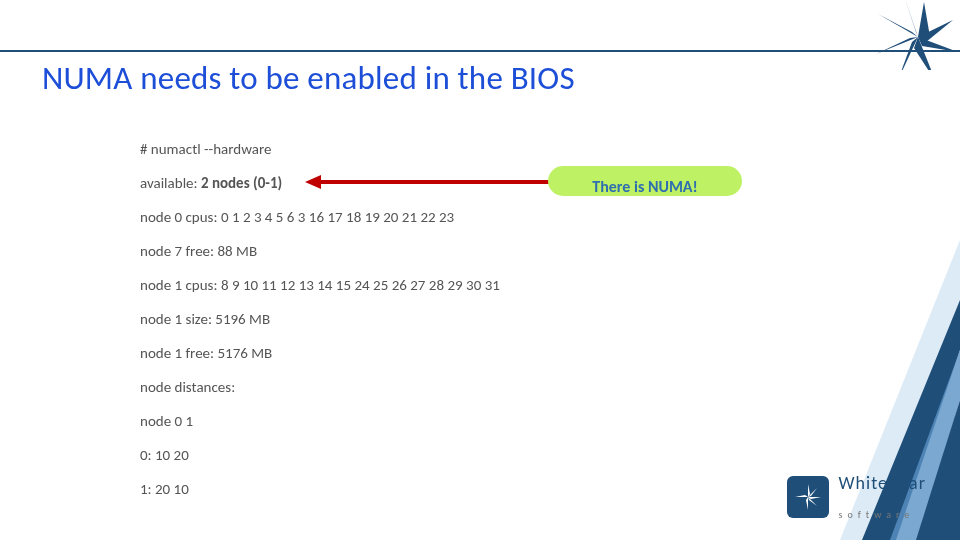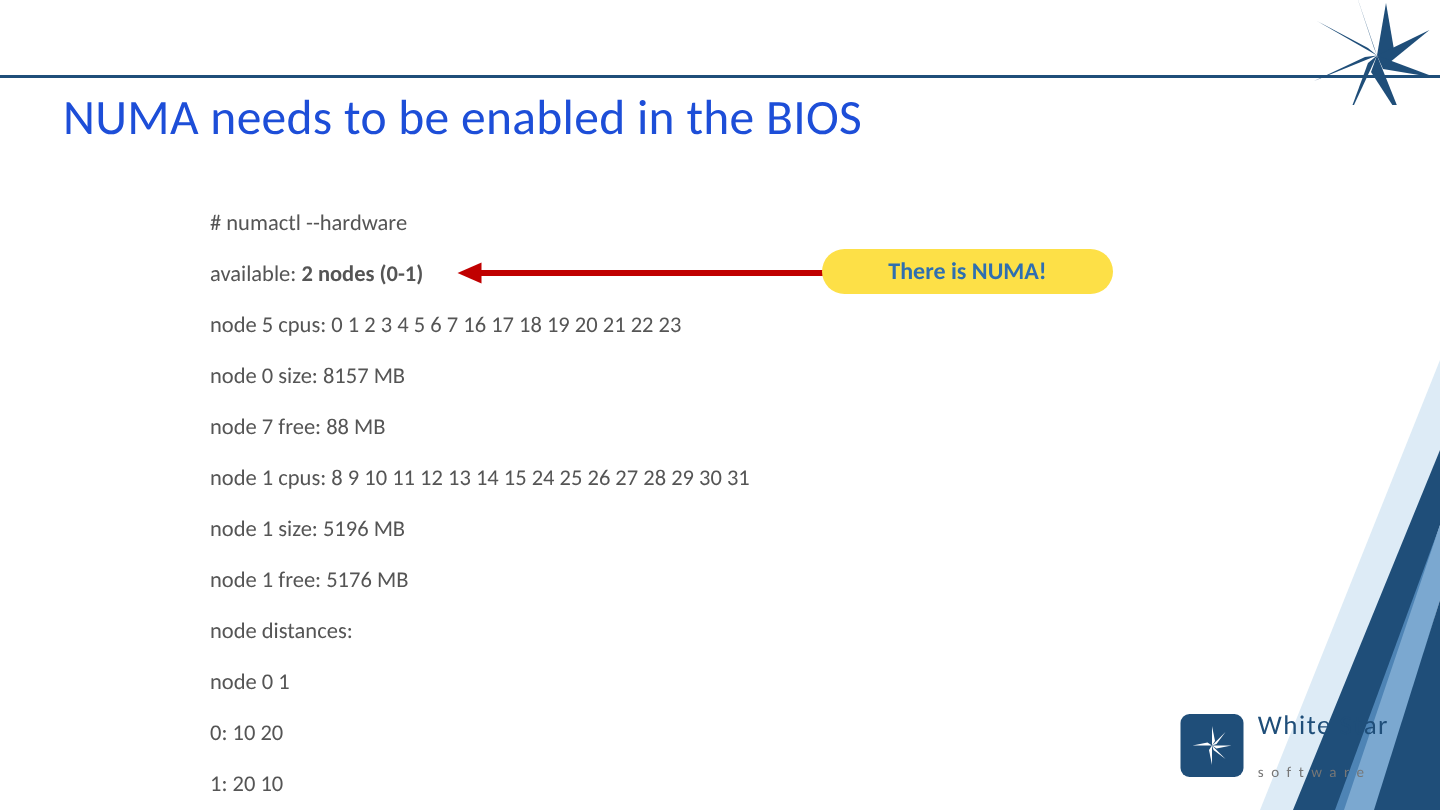--- a/index.html
+++ b/index.html
@@ -6,21 +6,21 @@
   .slide{position:relative;width:960px;height:540px}
   .top-rule{position:absolute;left:0;top:50px;width:960px;height:2px;background:#1f4e79}
   .title{position:absolute;left:42px;top:58px;font-size:33px;font-weight:400;color:#1d4ed8;letter-spacing:.2px}
   .content{position:absolute;left:140px;top:140px;font-size:14px;color:#444;line-height:1.2}
   .content p{margin:0 0 16px 0;font-size:15px;color:#555}
   .content .bold{font-weight:700}
   .callout-wrap{position:absolute;left:140px;top:168px;height:28px;width:540px}
   .arrow{position:absolute;left:165px;top:7px;width:260px;height:14px}
   .arrow .shaft{position:absolute;left:14px;top:5px;width:246px;height:4px;background:#c00000}
   .arrow .head{position:absolute;left:0;top:0;width:0;height:0;border-top:7px solid transparent;border-bottom:7px solid transparent;border-right:16px solid #c00000}
-  .callout{position:absolute;left:408px;top:-2px;width:194px;height:30px;background:#fde047;border-radius:15px;color:#1f4e79;font-weight:700;font-size:16px;display:flex;align-items:center;justify-content:center}
+  .callout{position:absolute;left:408px;top:-2px;width:194px;height:30px;background:#bef264;border-radius:15px;color:#1f4e79;font-weight:700;font-size:16px;display:flex;align-items:flex-end;justify-content:center}
   .callout span{color:#2f6fb0}
   .burst-corner{position:absolute;top:0;right:0;width:85px;height:70px;overflow:hidden}
   .burst-corner svg{position:absolute;top:-18px;right:-18px}
   .diag-right{position:absolute;right:0;bottom:0;width:120px;height:540px;pointer-events:none}
   .diag-right svg{position:absolute;right:0;bottom:0}
   .logo{position:absolute;right:34px;bottom:20px;display:flex;align-items:center;gap:10px}
   .logo .star{width:42px;height:42px;background:#1f4e79;border-radius:6px;position:relative;display:flex;align-items:center;justify-content:center}
   .logo .star svg{display:block}
   .logo .txt{display:flex;flex-direction:column;line-height:1}
   .logo .txt .t1{color:#1f4e79;font-size:18px;font-weight:400;letter-spacing:1px}
@@ -57,22 +57,21 @@
 
   <div class="top-rule"></div>
 
   <div class="title">NUMA needs to be enabled in the BIOS</div>
 
   <div class="content">
     <p># numactl --hardware</p>
     <p>
       <span>available: </span><span class="bold">2 nodes (0-1)</span>
     </p>
-    <p>node 5 cpus: 0 1 2 3 4 5 6 7 16 17 18 19 20 21 22 23</p>
-    <p>node 0 size: 8157 MB</p>
+    <p>node 0 cpus: 0 1 2 3 4 5 6 3 16 17 18 19 20 21 22 23</p>
     <p>node 7 free: 88 MB</p>
     <p>node 1 cpus: 8 9 10 11 12 13 14 15 24 25 26 27 28 29 30 31</p>
     <p>node 1 size: 5196 MB</p>
     <p>node 1 free: 5176 MB</p>
     <p>node distances:</p>
     <p>node   0     1</p>
     <p class="indent">0: 10 20</p>
     <p class="indent">1: 20 10</p>
   </div>
 

